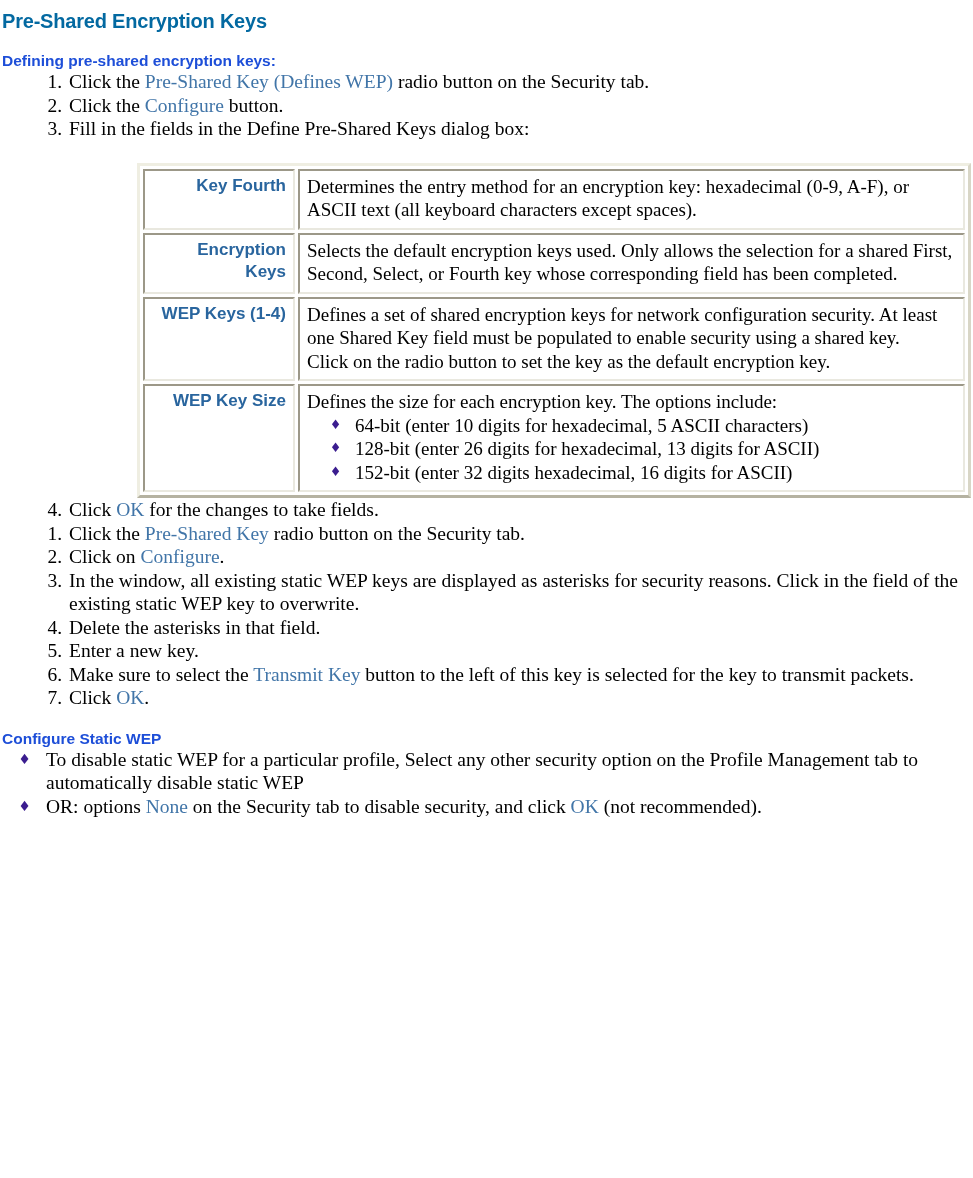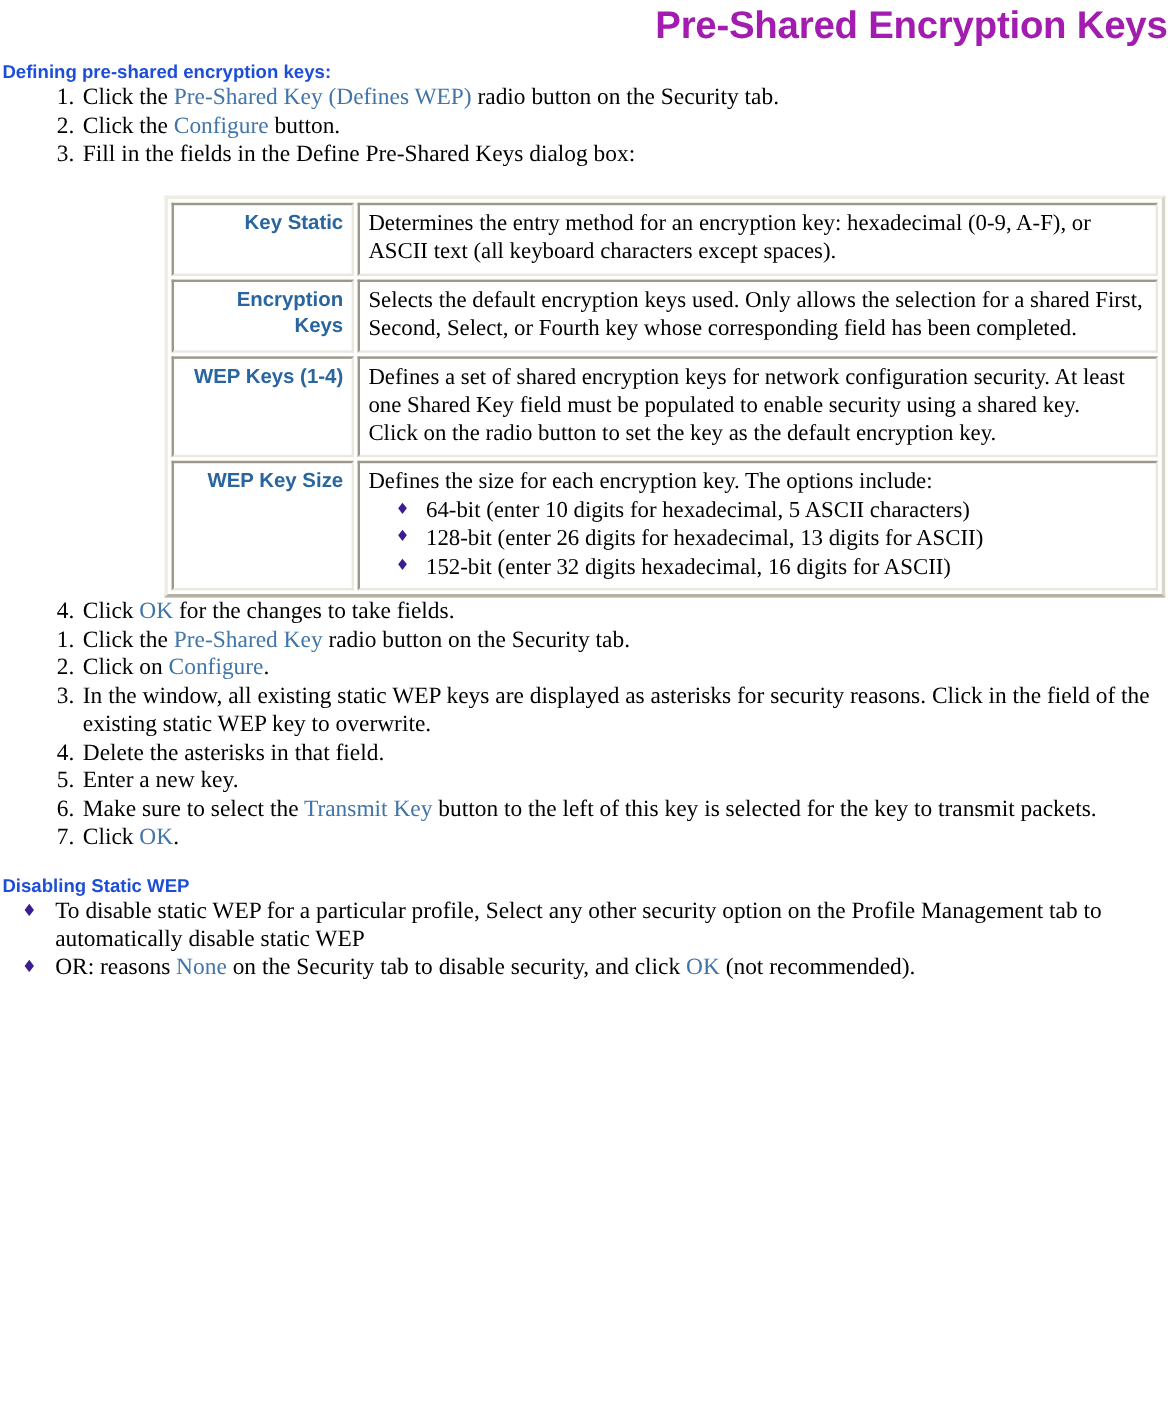--- a/index.html
+++ b/index.html
@@ -21,26 +21,25 @@
     min-height: 1178px;
     padding: 0;
     box-sizing: border-box;
     overflow: hidden;
   }
 
   
   .doc-title {
     font-family: "Liberation Sans", "DejaVu Sans", sans-serif;
     font-weight: bold;
-    font-size: 32px;
+    font-size: 20px;
     line-height: 34px;
-    color: #a21caf;
+    color: #0369a1;
     margin: 4px 0 0 2px;
     letter-spacing: -0.2px;
-    text-align: right;
   }
   .section-heading {
     font-family: "Liberation Sans", "DejaVu Sans", sans-serif;
     font-weight: bold;
     font-size: 15.5px;
     line-height: 18px;
     color: #1d4ed8;
     margin: 0 0 0 2px;
   }
   .sh-1 { margin-top: 14px; }
@@ -177,21 +176,21 @@
       <li>
         <span class="num">3.</span>
         <span class="txt"><span>Fill in the fields in the Define Pre-Shared Keys dialog box:</span></span>
       </li>
     </ol>
 
   <div class="tbl-wrap">
     <table class="fields">
       <tbody id="fields-tbody">
           <tr>
-            <td class="lbl">Key Static</td>
+            <td class="lbl">Key Fourth</td>
             <td class="desc">
               <p>Determines the entry method for an encryption key: hexadecimal (0-9, A-F), or ASCII text (all keyboard characters except spaces).</p>
             </td>
           </tr>
           <tr>
             <td class="lbl">Encryption Keys</td>
             <td class="desc">
               <p>Selects the default encryption keys used. Only allows the selection for a shared First, Second, Select, or Fourth key whose corresponding field has been completed.</p>
             </td>
           </tr>
@@ -249,20 +248,20 @@
       <li>
         <span class="num">6.</span>
         <span class="txt"><span>Make sure to select the </span><span class="ui">Transmit Key</span><span> button to the left of this key is selected for the key to transmit packets.</span></span>
       </li>
       <li>
         <span class="num">7.</span>
         <span class="txt"><span>Click </span><span class="ui">OK</span><span>.</span></span>
       </li>
     </ol>
 
-  <h2 class="section-heading sh-3 blk">Disabling Static WEP</h2>
+  <h2 class="section-heading sh-3 blk">Configure Static WEP</h2>
 
   <ul class="dia blk-sm" id="bullets-disabling">
       <li><span class="bullet">♦</span><span class="txt"><span>To disable static WEP for a particular profile, Select any other security option on the Profile Management tab to automatically disable static WEP</span></span></li>
-      <li><span class="bullet">♦</span><span class="txt"><span>OR: reasons </span><span class="ui">None</span><span> on the Security tab to disable security, and click </span><span class="ui">OK</span><span> (not recommended).</span></span></li>
+      <li><span class="bullet">♦</span><span class="txt"><span>OR: options </span><span class="ui">None</span><span> on the Security tab to disable security, and click </span><span class="ui">OK</span><span> (not recommended).</span></span></li>
     </ul>
 
 </div>
 
 </body></html>

